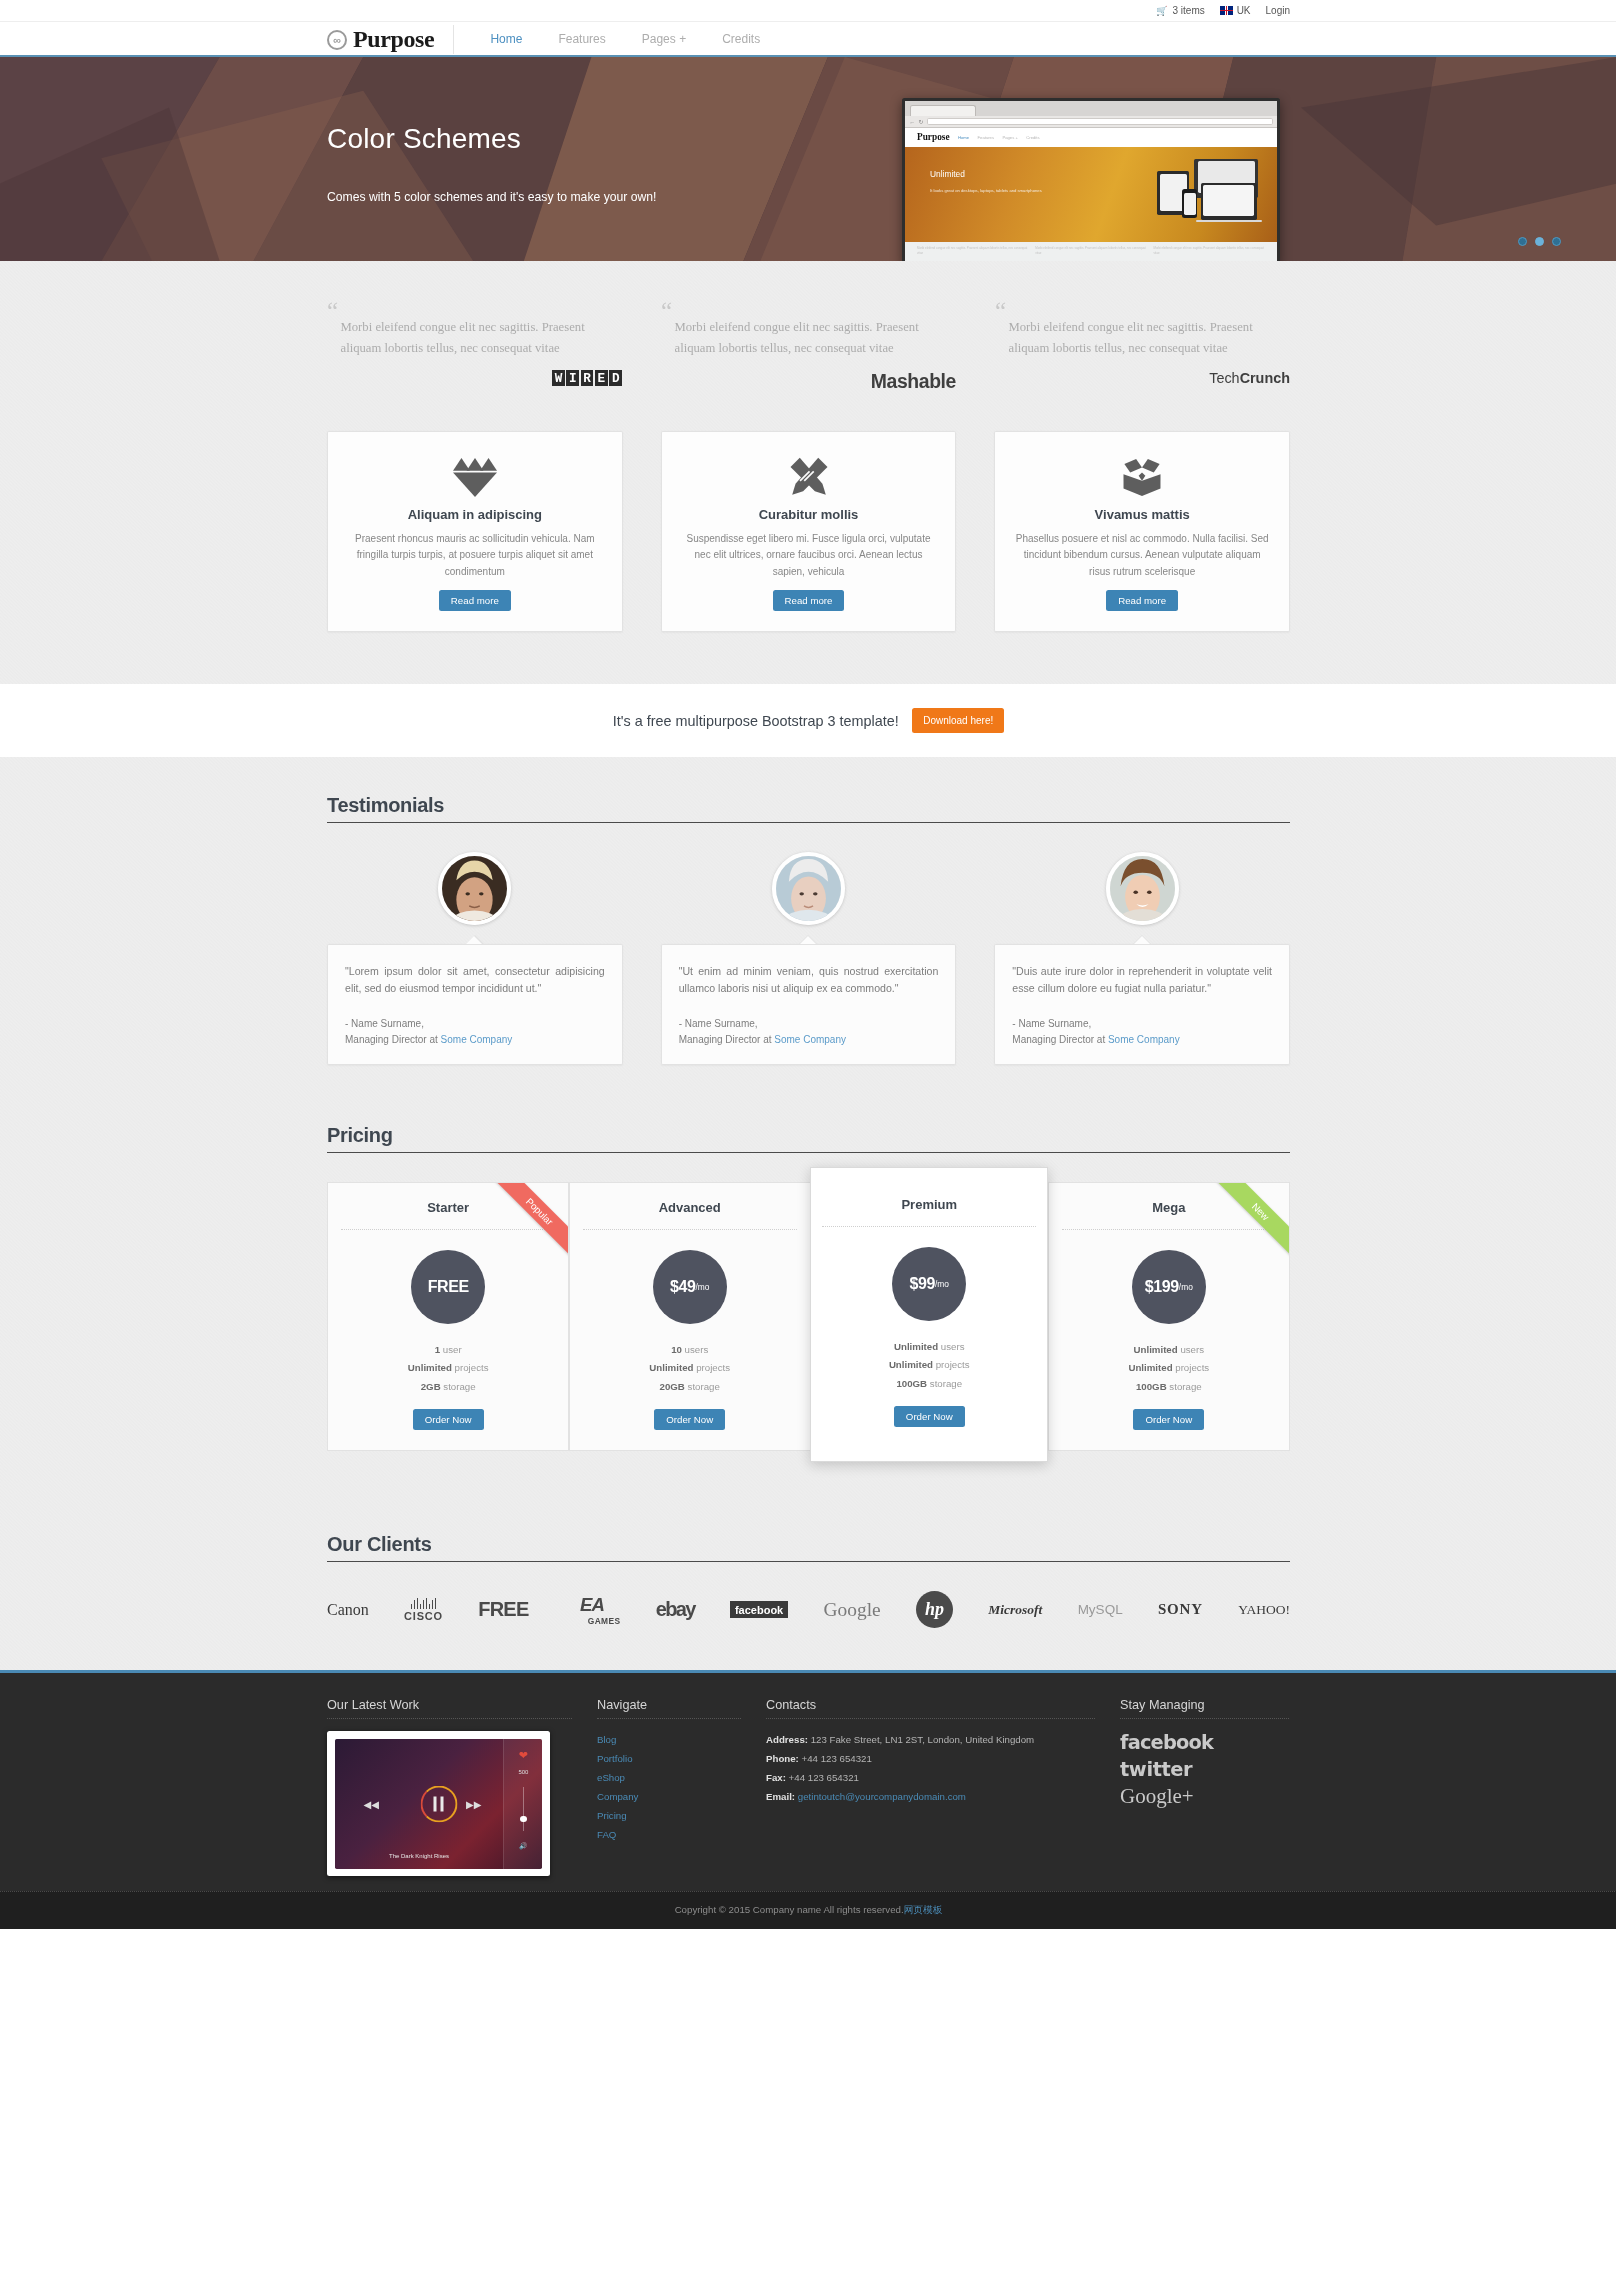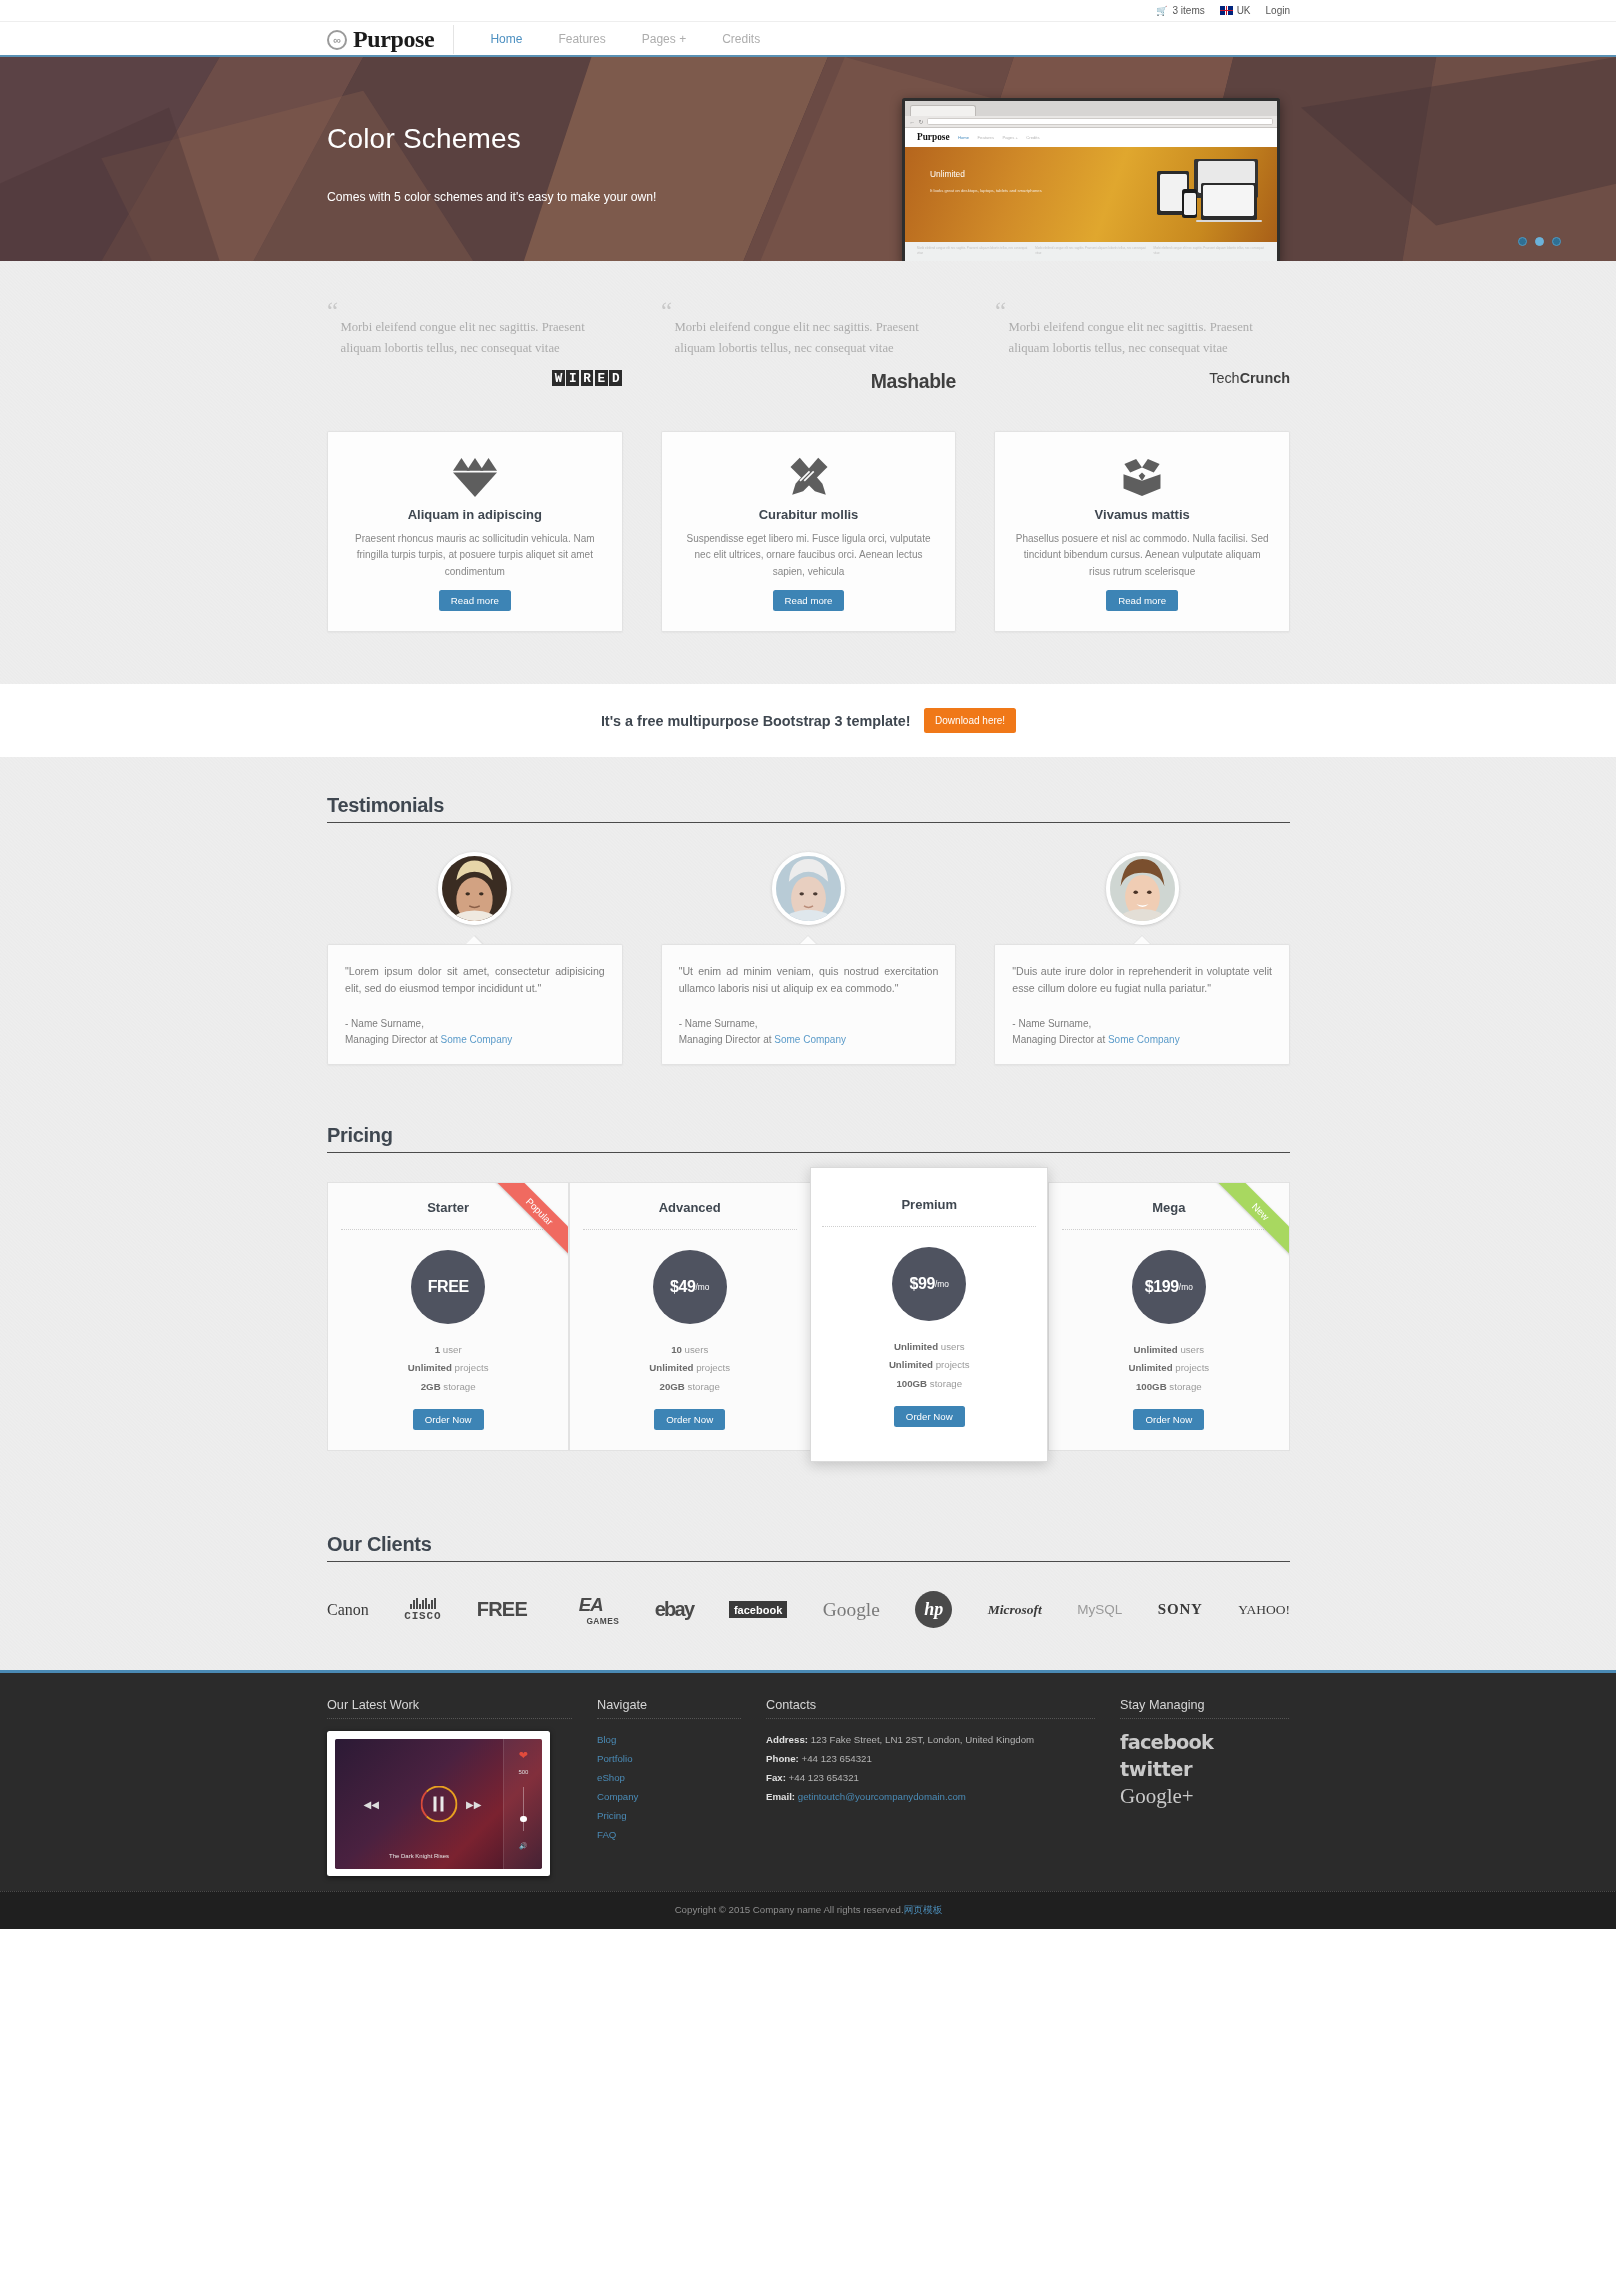--- a/index.html
+++ b/index.html
@@ -93,21 +93,21 @@
   .feat-row { display:flex; gap:38px; }
   .card { flex:1; background:#fdfdfd; border:0.8px solid #e2e2e2; border-radius:1.7px; padding:22px 18.6px 20px; text-align:center; box-shadow:0 0.8px 1.7px rgba(0,0,0,.04); }
   .card .icon { height:47px; display:flex; align-items:center; justify-content:center; color:#5e5e5e; }
   .card h3 { font-size:13px; color:#3f4750; margin:6.8px 0 8.4px; font-weight:bold; }
   .card p { font-size:10px; color:#878787; line-height:1.65; min-height:46px; }
   .btn-blue { display:inline-block; background:#3d84b5; color:#fff; font-size:9.7px; padding:5px 12px; border-radius:2.5px; border:none; text-decoration:none; margin-top:10px; cursor:pointer; }
 
   
   .cta { background:#fff; padding:24px 0; text-align:center; }
   .cta-inner { display:inline-flex; align-items:center; gap:13.5px; }
-  .cta-text { font-size:14.4px; font-weight:bold; color:#3f4750; }
+  .cta-text { font-size:14.4px; font-weight:normal; color:#3f4750; }
   .btn-orange { background:#f07818; color:#fff; font-size:10px; padding:6.8px 11px; border-radius:2.5px; border:none; cursor:pointer; text-decoration:none; }
 
   
   .sec-title { font-size:20px; color:#3f4750; font-weight:bold; padding-bottom:5px; border-bottom:1.7px solid #4a4a4a; margin-bottom:29px; letter-spacing:-0.3px; }
 
   
   .testimonials { padding:37px 0 30px; }
   .tst-row { display:flex; gap:38px; margin-top:8.4px; }
   .tst-col { flex:1; }
   .tst-avatar-wrap { display:flex; justify-content:center; margin-bottom:18.6px; }
@@ -135,21 +135,21 @@
   .ribbon { position:absolute; top:0; right:0; width:91px; height:91px; overflow:hidden; pointer-events:none; }
   .ribbon span { position:absolute; display:block; width:127px; padding:4.2px 0; text-align:center; font-size:9.7px; color:#fff; transform:rotate(45deg); right:-35px; top:18.6px; box-shadow:0 0.8px 2.5px rgba(0,0,0,.2); }
   .ribbon.popular span { background:#f06a60; }
   .ribbon.new span { background:#a8d860; }
 
   
   .clients { padding:25px 0 42px; }
   .client-row { display:flex; align-items:center; justify-content:space-between; margin-top:13.5px; }
   .client { color:#4a4a4a; display:flex; align-items:center; justify-content:center; height:37px; filter:grayscale(1); }
   .cl-canon { font-family:"Liberation Serif",serif; font-size:16px; color:#3a3a3a; }
-  .cl-cisco { text-align:right;font-family:Liberation Mono, monospace; }
+  .cl-cisco { text-align:right; }
   .cl-cisco .bars { display:flex; align-items:flex-end; justify-content:center; gap:1.3px; height:11px; }
   .cl-cisco .bars i { width:1.7px; background:#4a4a4a; display:block; }
   .cl-cisco .t { font-size:11px; font-weight:bold; letter-spacing:0.8px; color:#4a4a4a; margin-top:1.7px; }
   .cl-dell { font-family:"Liberation Sans",sans-serif; font-weight:bold; font-size:20px; color:#4a4a4a; letter-spacing:-0.8px; }
   .cl-ea { text-align:center; color:#4a4a4a; }
   .cl-ea .e { font-style:italic; font-weight:bold; font-size:18.6px; letter-spacing:-0.8px; }
   .cl-ea .g { font-size:8.4px; font-weight:bold; letter-spacing:0.4px;margin-left:24px; }
   .cl-ebay { font-size:20px; font-weight:bold; color:#4a4a4a; letter-spacing:-1.7px; }
   .cl-fb { background:#3a3a3a; color:#fff; font-weight:bold; font-size:11px; padding:2.5px 5px; }
   .cl-goog { font-family:"Liberation Serif",serif; font-size:19.4px; color:#7a7a7a; }

